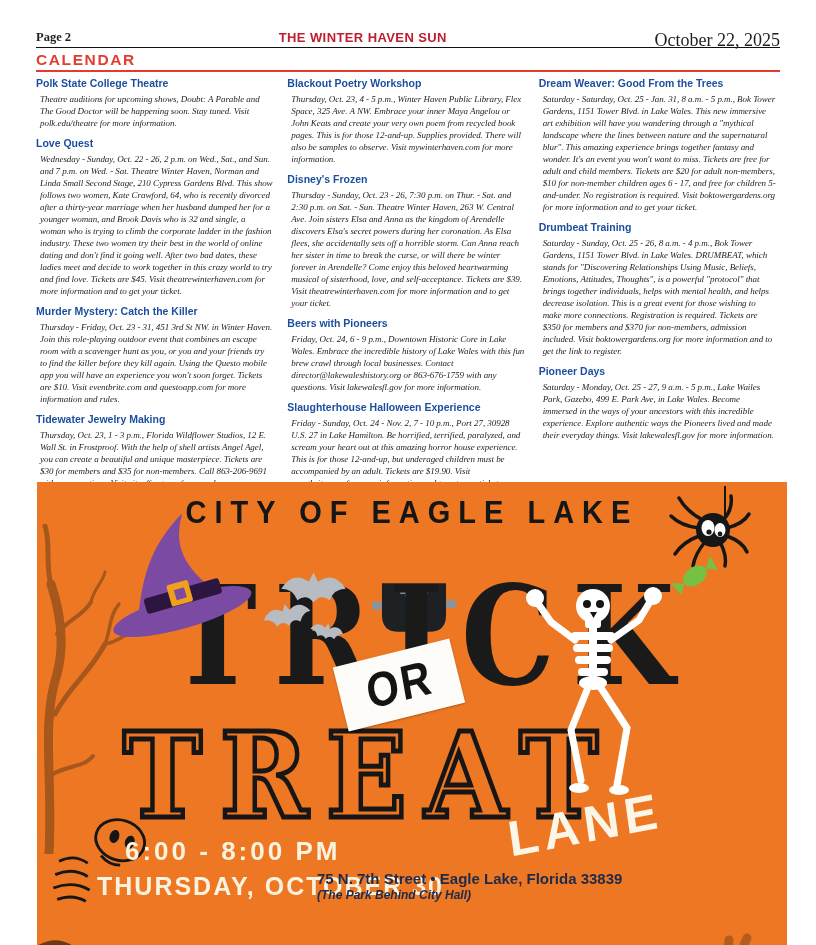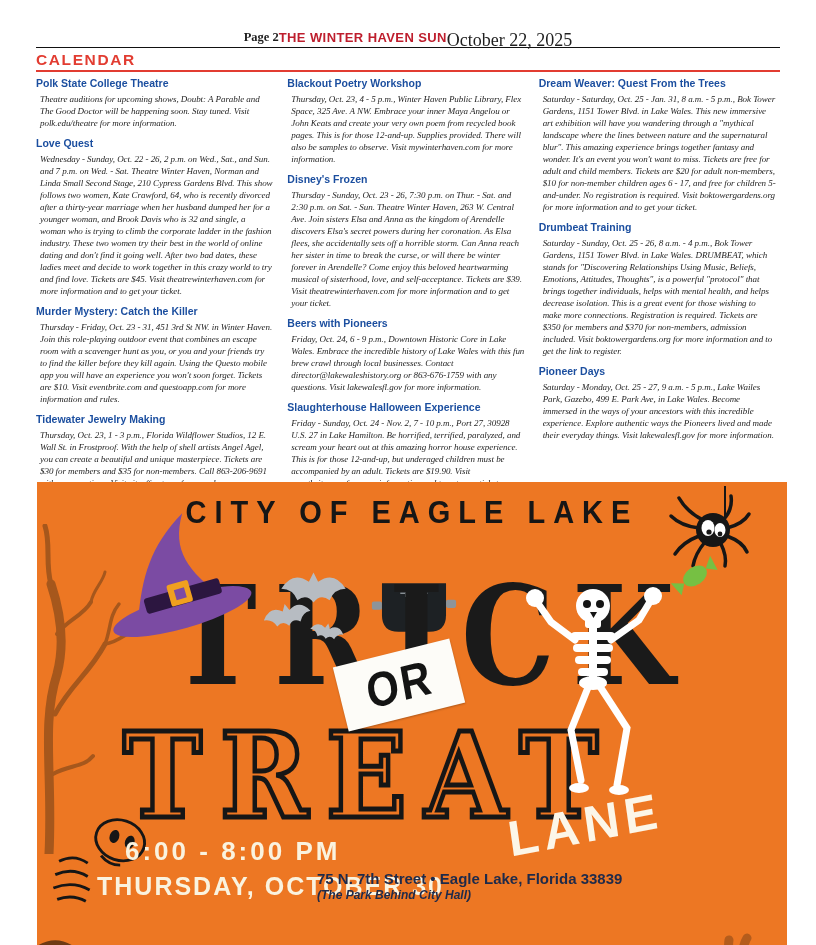--- a/index.html
+++ b/index.html
@@ -1,32 +1,32 @@
 <!DOCTYPE html>
 <html style="--masthead-red: #BE1E2D; --section-red: #E23C31; --heading-blue: #1B4E9F; --ad-orange: #ED7723; --ad-dark-orange: #B45C1C; --ad-cream: #FAF3DF; --ad-navy: #1E2A4A; --hat-purple: #7B4BA3; --candy-green: #76C043; --bat-gray: #B7BCC2; --branch-brown: #A6571C; --trunk-brown: #6E3A13;"><head>
 <meta charset="utf-8">
 <style>
   html,body{margin:0;padding:0;background:#ffffff;}
   body{width:816px;height:945px;position:relative;font-family:"Liberation Serif",serif;color:#1f1f1f;overflow:hidden;}
 
   
   .masthead{position:absolute;left:36px;top:30px;width:744px;height:17px;
-    border-bottom:1.5px solid #111;display:flex;align-items:flex-start;justify-content:center;}
+    border-bottom:1.5px solid #111;display:flex;align-items:flex-start;justify-content:space-between;}
   .page-label{font-weight:bold;font-size:12.5px;}
   .paper-name{font-family:"Liberation Sans",sans-serif;font-weight:bold;font-size:13px;
     color:var(--masthead-red);letter-spacing:.4px;}
   .issue-date{font-size:18px;}
 
   
   .section-title{position:absolute;left:36px;top:51px;font-family:"Liberation Sans",sans-serif;
     font-weight:bold;font-size:15.5px;letter-spacing:1.6px;color:var(--section-red);}
   .red-rule{position:absolute;left:36px;top:70px;width:744px;height:0;border-top:2.5px solid var(--section-red);}
 
   
-  .cols{position:absolute;left:36px;top:77px;width:744px;display:flex;gap:10px;justify-content:flex-end;}
+  .cols{position:absolute;left:36px;top:77px;width:744px;display:flex;gap:10px;}
   .col{flex:1 1 0;min-width:0;}
   .event{margin:0 0 8px 0;}
   .event h3{margin:0 0 3px 0;font-family:"Liberation Sans",sans-serif;font-weight:bold;
     font-size:10.5px;color:var(--heading-blue);}
   .event p{margin:4px;font-size:9px;line-height:12px;letter-spacing:-.05px;font-style:italic;}
 
   
   .ad{position:absolute;left:37px;top:482px;width:750px;height:556px;background:var(--ad-orange);overflow:hidden;}
   .dec{position:absolute;}
   .ad-city{position:absolute;left:0;top:14px;width:100%;text-align:center;z-index:2;
@@ -101,21 +101,21 @@
       <p>Friday, Oct. 24, 6 - 9 p.m., Downtown Historic Core in Lake Wales. Embrace the incredible history of Lake Wales with this fun brew crawl through local businesses. Contact director@lakewaleshistory.org or 863-676-1759 with any questions. Visit lakewalesfl.gov for more information.</p>
     </article>
     <article class="event">
       <h3>Slaughterhouse Halloween Experience</h3>
       <p>Friday - Sunday, Oct. 24 - Nov. 2, 7 - 10 p.m., Port 27, 30928 U.S. 27 in Lake Hamilton. Be horrified, terrified, paralyzed, and scream your heart out at this amazing horror house experience. This is for those 12-and-up, but underaged children must be accompanied by an adult. Tickets are $19.90. Visit eventbrite.com for more information and to get your ticket.</p>
     </article>
   </section>
 
   <section class="col">
     <article class="event">
-      <h3>Dream Weaver: Quest From the Trees</h3>
+      <h3>Dream Weaver: Good From the Trees</h3>
       <p>Saturday - Saturday, Oct. 25 - Jan. 31, 8 a.m. - 5 p.m., Bok Tower Gardens, 1151 Tower Blvd. in Lake Wales. This new immersive art exhibition will have you wandering through a "mythical landscape where the lines between nature and the supernatural blur". This amazing experience brings together fantasy and wonder. It's an event you won't want to miss. Tickets are free for adult and child members. Tickets are $20 for adult non-members, $10 for non-member children ages 6 - 17, and free for children 5-and-under. No registration is required. Visit boktowergardens.org for more information and to get your ticket.</p>
     </article>
     <article class="event">
       <h3>Drumbeat Training</h3>
       <p>Saturday - Sunday, Oct. 25 - 26, 8 a.m. - 4 p.m., Bok Tower Gardens, 1151 Tower Blvd. in Lake Wales. DRUMBEAT, which stands for "Discovering Relationships Using Music, Beliefs, Emotions, Attitudes, Thoughts", is a powerful "protocol" that brings together individuals, helps with mental health, and helps decrease isolation. This is a great event for those wishing to make more connections. Registration is required. Tickets are $350 for members and $370 for non-members, admission included. Visit boktowergardens.org for more information and to get the link to register.</p>
     </article>
     <article class="event">
       <h3>Pioneer Days</h3>
       <p>Saturday - Monday, Oct. 25 - 27, 9 a.m. - 5 p.m., Lake Wailes Park, Gazebo, 499 E. Park Ave, in Lake Wales. Become immersed in the ways of your ancestors with this incredible experience. Explore authentic ways the Pioneers lived and made their everyday things. Visit lakewalesfl.gov for more information.</p>
     </article>

